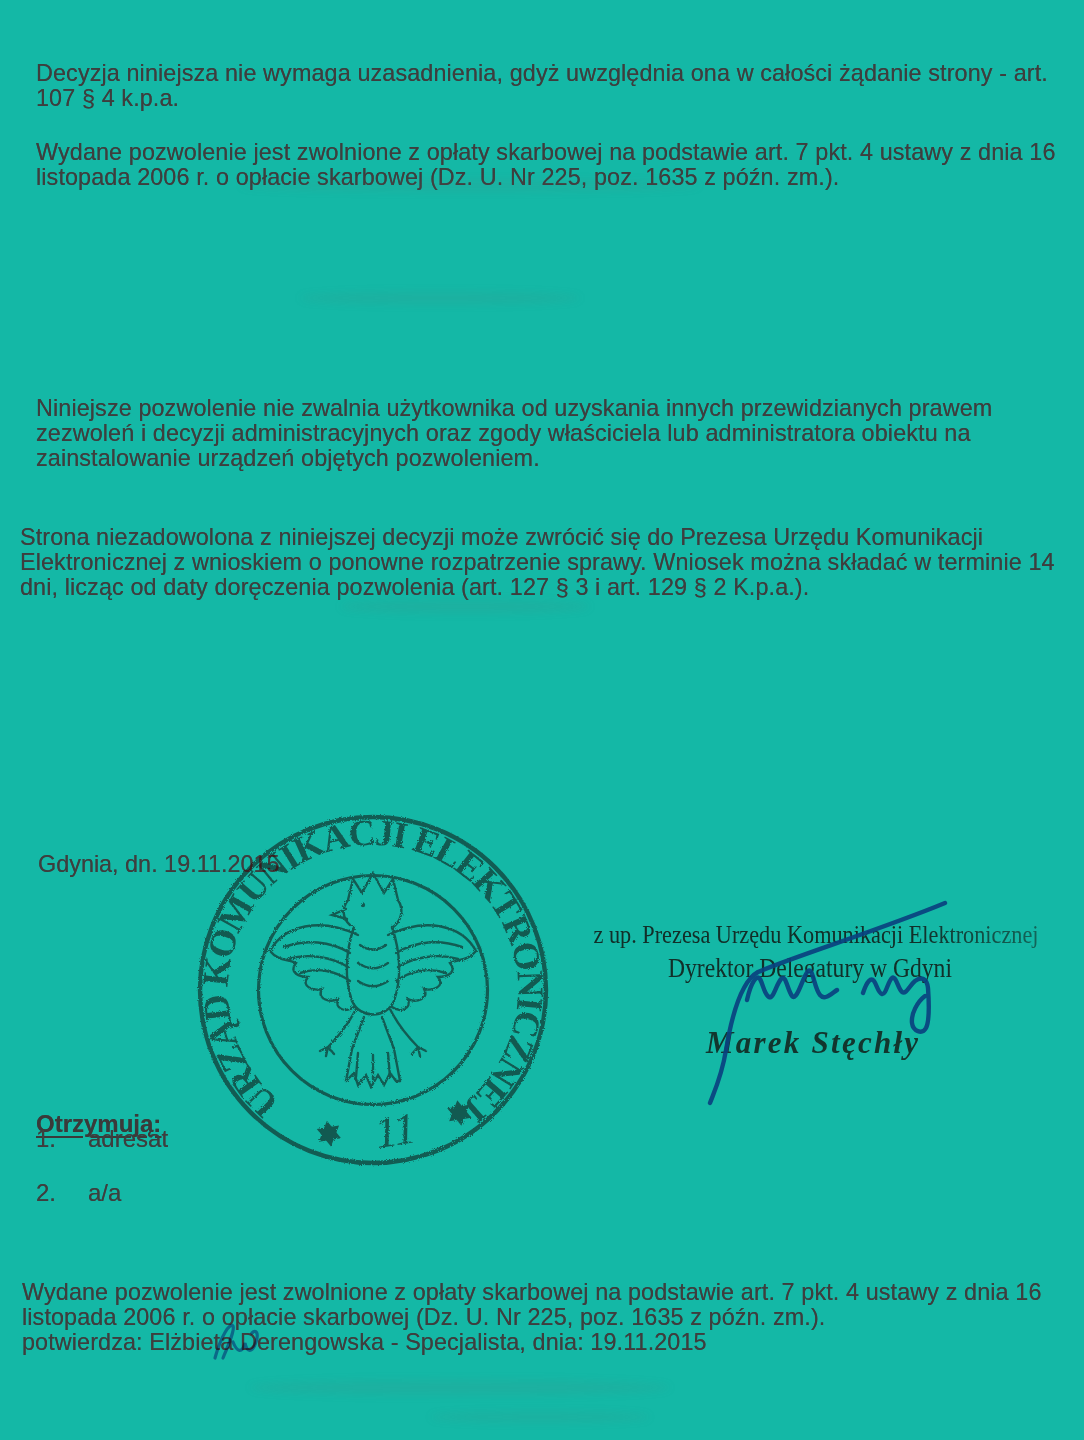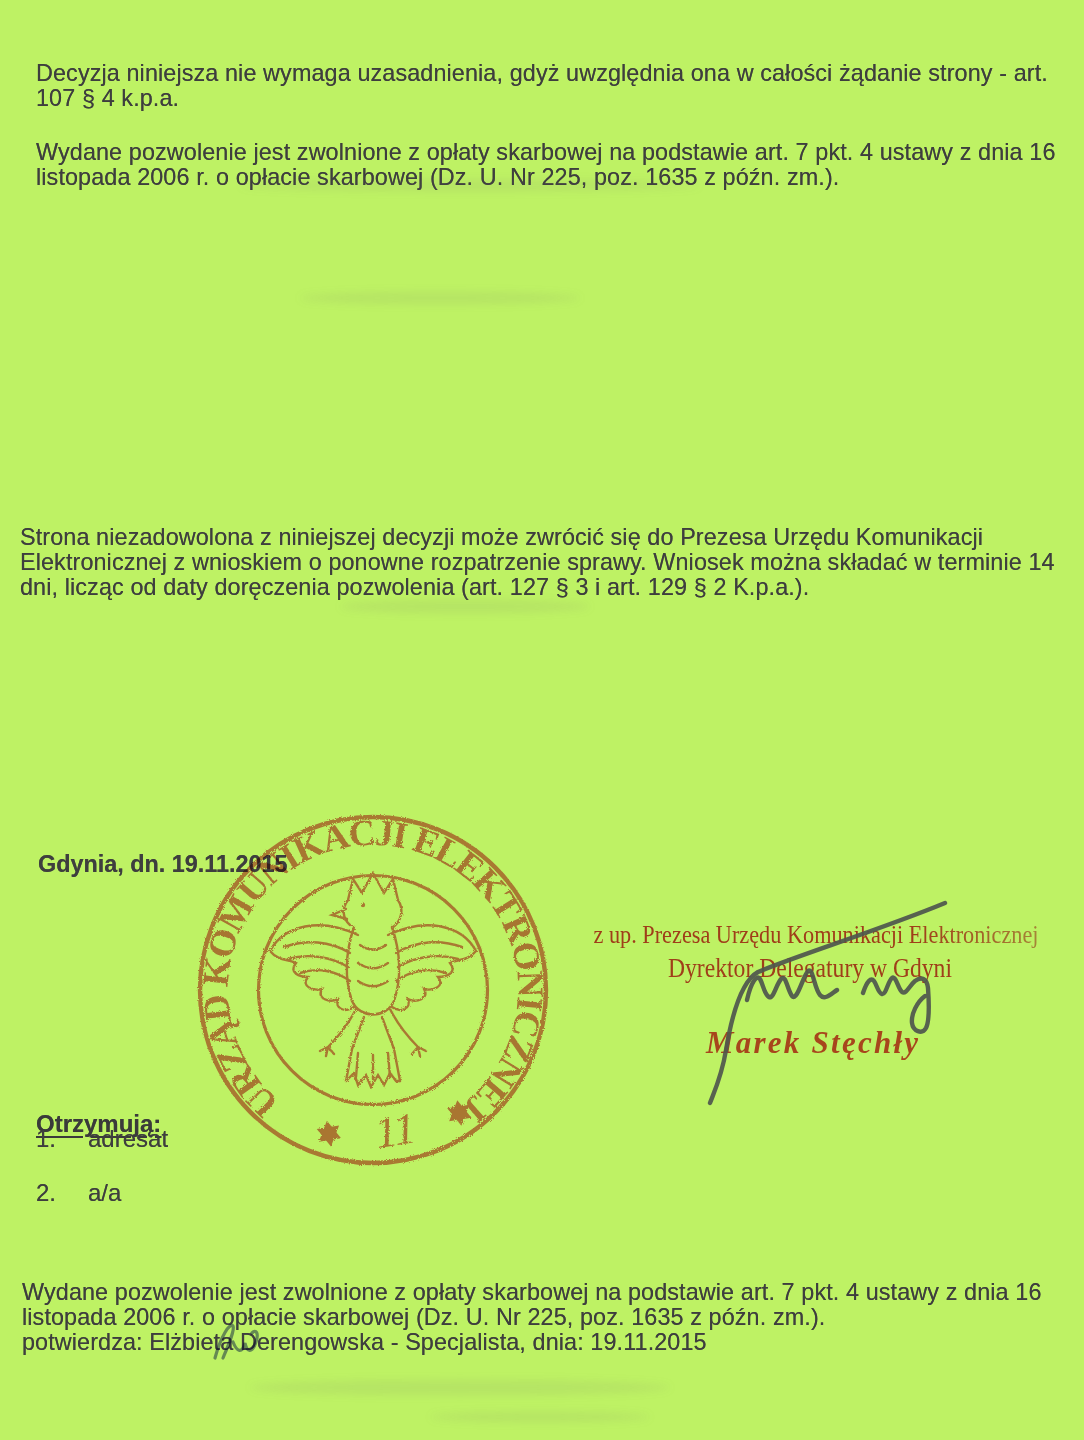--- a/index.html
+++ b/index.html
@@ -1,19 +1,19 @@
 <!DOCTYPE html>
 <html><head>
 <meta charset="utf-8">
 <style>
   html,body{margin:0;padding:0;background:#ffffff;}
   .page{
     position:relative;
     width:1084px;height:1440px;
-    background:#bef264;
+    background:#14b8a6;
     overflow:hidden;
     font-family:"Liberation Sans", sans-serif;
     color:#3e3e3e;
   }
   .para{
     position:absolute;
     white-space:pre;
     font-size:23.4px;
     line-height:24.6px;
     letter-spacing:0.1px;
@@ -67,25 +67,28 @@
 </style>
 </head>
 <body>
 
 <div class="page">
 
   <p class="para" style="left:36px;top:38px;">Decyzja niniejsza nie wymaga uzasadnienia, gdyż uwzględnia ona w całości żądanie strony - art.
 107 § 4 k.p.a.</p>
   <p class="para" style="left:36px;top:117px;">Wydane pozwolenie jest zwolnione z opłaty skarbowej na podstawie art. 7 pkt. 4 ustawy z dnia 16
 listopada 2006 r. o opłacie skarbowej (Dz. U. Nr 225, poz. 1635 z późn. zm.).</p>
+  <p class="para" style="left:36px;top:373px;">Niniejsze pozwolenie nie zwalnia użytkownika od uzyskania innych przewidzianych prawem
+zezwoleń i decyzji administracyjnych oraz zgody właściciela lub administratora obiektu na
+zainstalowanie urządzeń objętych pozwoleniem.</p>
   <p class="para" style="left:20px;top:502px;">Strona niezadowolona z niniejszej decyzji może zwrócić się do Prezesa Urzędu Komunikacji
 Elektronicznej z wnioskiem o ponowne rozpatrzenie sprawy. Wniosek można składać w terminie 14
 dni, licząc od daty doręczenia pozwolenia (art. 127 § 3 i art. 129 § 2 K.p.a.).</p>
 
-  <div class="dateline" style="left:38px;top:851px;font-weight:bold;">Gdynia, dn. 19.11.2015</div>
+  <div class="dateline" style="left:38px;top:851px;">Gdynia, dn. 19.11.2015</div>
 
   <svg class="stamp" viewBox="0 0 370 370">
     <defs>
       <filter id="grain" x="-10%" y="-10%" width="120%" height="120%">
         <feTurbulence type="fractalNoise" baseFrequency="0.9" numOctaves="2" result="n"></feTurbulence>
         <feDisplacementMap in="SourceGraphic" in2="n" scale="3.2"></feDisplacementMap>
       </filter>
       <path id="ringpath" d="M 185,330 A 145,145 0 0,1 40,185 A 145,145 0 1,1 330,185 A 145,145 0 0,1 185,330" fill="none"></path>
     </defs>
     <g filter="url(#grain)" opacity="0.8" stroke="#dd6060" fill="none" stroke-width="2.4" stroke-linecap="round">

